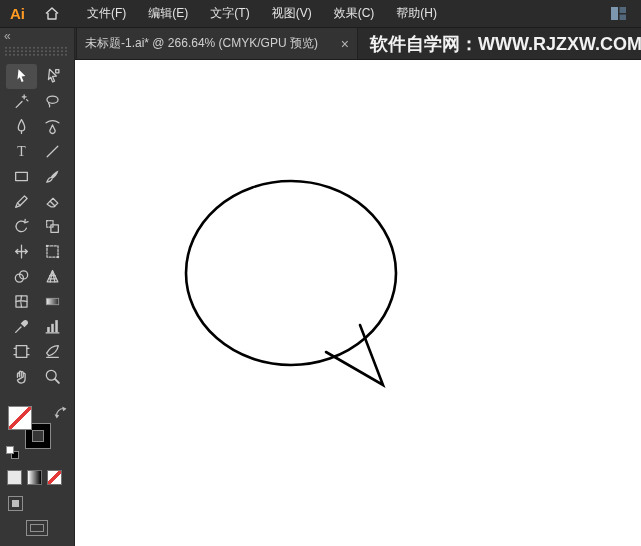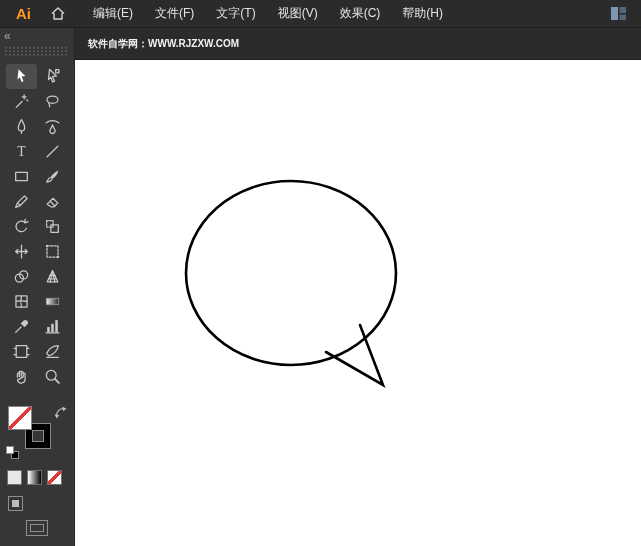--- a/index.html
+++ b/index.html
@@ -3,35 +3,35 @@
 <meta charset="utf-8">
 <style>
   html,body{margin:0;padding:0;background:#323232;}
   .app{position:relative;width:641px;height:546px;overflow:hidden;
        font-family:"Liberation Sans","DejaVu Sans",sans-serif;color:#dcdcdc;
        -webkit-font-smoothing:antialiased;}
 
   
   .menubar{position:absolute;left:0;top:0;width:641px;height:28px;background:#2b2b2b;
            border-bottom:1px solid #1c1c1c;display:flex;align-items:center;box-sizing:border-box;}
-  .logo{color:#ff9a23;font-weight:bold;font-size:15px;margin-left:16px;width:24px;}
+  .logo{color:#ff9a23;font-weight:bold;font-size:15px;margin-left:10px;width:24px;}
   .home{margin-left:10px;display:flex;align-items:center;}
   .menu-items{display:flex;margin-left:16px;}
   .menu-item{padding:0 11px;font-size:12px;color:#e3e3e3;line-height:27px;cursor:default;white-space:nowrap;}
   .workspace{margin-left:auto;margin-right:14px;display:flex;align-items:center;}
 
   
   .tabbar{position:absolute;left:0;top:28px;width:641px;height:32px;background:#2b2b2b;
           border-bottom:1px solid #1c1c1c;display:flex;align-items:stretch;box-sizing:border-box;}
   .tab-spacer{width:76px;flex:none;}
   .doc-tab{flex:none;width:282px;background:#333333;border-right:1px solid #202020;border-left:1px solid #202020;
            display:flex;align-items:center;padding:0 8px;box-sizing:border-box;}
   .tab-title{font-size:12px;color:#cfcfcf;white-space:nowrap;overflow:hidden;flex:1;}
   .tab-close{font-size:14px;color:#b5b5b5;margin-left:6px;cursor:pointer;}
-  .site-text{display:flex;align-items:center;padding-left:12px;font-size:10px;font-weight:bold;color:#f2f2f2;white-space:nowrap;}
+  .site-text{display:flex;align-items:center;padding-left:12px;font-size:18px;font-weight:bold;color:#f2f2f2;white-space:nowrap;}
 
   
   .dock-header{position:absolute;left:0;top:28px;width:75px;height:32px;background:#363636;
                border-right:1px solid #242424;box-sizing:border-box;}
   .collapse{position:absolute;left:4px;top:1px;font-size:12px;color:#a9a9a9;cursor:pointer;}
   .drag-dots{position:absolute;left:4px;top:18px;width:64px;height:10px;
              background-image:radial-gradient(#575757 0.9px,transparent 1.1px);
              background-size:4px 3.5px;cursor:grab;}
   .toolbar{position:absolute;left:0;top:60px;width:75px;height:486px;background:#363636;
            border-right:1px solid #242424;box-sizing:border-box;}
@@ -77,38 +77,42 @@
 <div class="app">
 
   <div class="menubar">
     <div class="logo">Ai</div>
     <div class="home">
       <svg width="16" height="15" viewBox="0 0 16 15">
           <path d="M2 7.5 L8 2 L14 7.5 M4 7 V13 H12 V7" stroke="#d6d6d6" stroke-width="1.4" fill="none" stroke-linejoin="round"></path>
         </svg>
     </div>
     <div class="menu-items" id="menu-items">
+        <div class="menu-item">文件(F)</div>
         <div class="menu-item">编辑(E)</div>
-        <div class="menu-item">文件(F)</div>
         <div class="menu-item">文字(T)</div>
         <div class="menu-item">视图(V)</div>
         <div class="menu-item">效果(C)</div>
         <div class="menu-item">帮助(H)</div>
       </div>
     <div class="workspace">
       <svg width="17" height="15" viewBox="0 0 17 15">
           <rect x="1" y="1" width="7" height="13" fill="#7d98ae"></rect>
           <rect x="9.5" y="1" width="6.5" height="6" fill="#52677a"></rect>
           <rect x="9.5" y="8.5" width="6.5" height="5.5" fill="#52677a"></rect>
         </svg>
     </div>
   </div>
 
   <div class="tabbar">
     <div class="tab-spacer"></div>
+    <div class="doc-tab">
+      <span class="tab-title">未标题-1.ai* @ 266.64% (CMYK/GPU 预览)</span>
+      <span class="tab-close">×</span>
+    </div>
     <div class="site-text">软件自学网：WWW.RJZXW.COM</div>
   </div>
 
   <div class="dock-header">
     <span class="collapse">«</span>
     <div class="drag-dots"></div>
   </div>
 
   <div class="toolbar">
     <div class="tools-grid" id="tools-grid">

